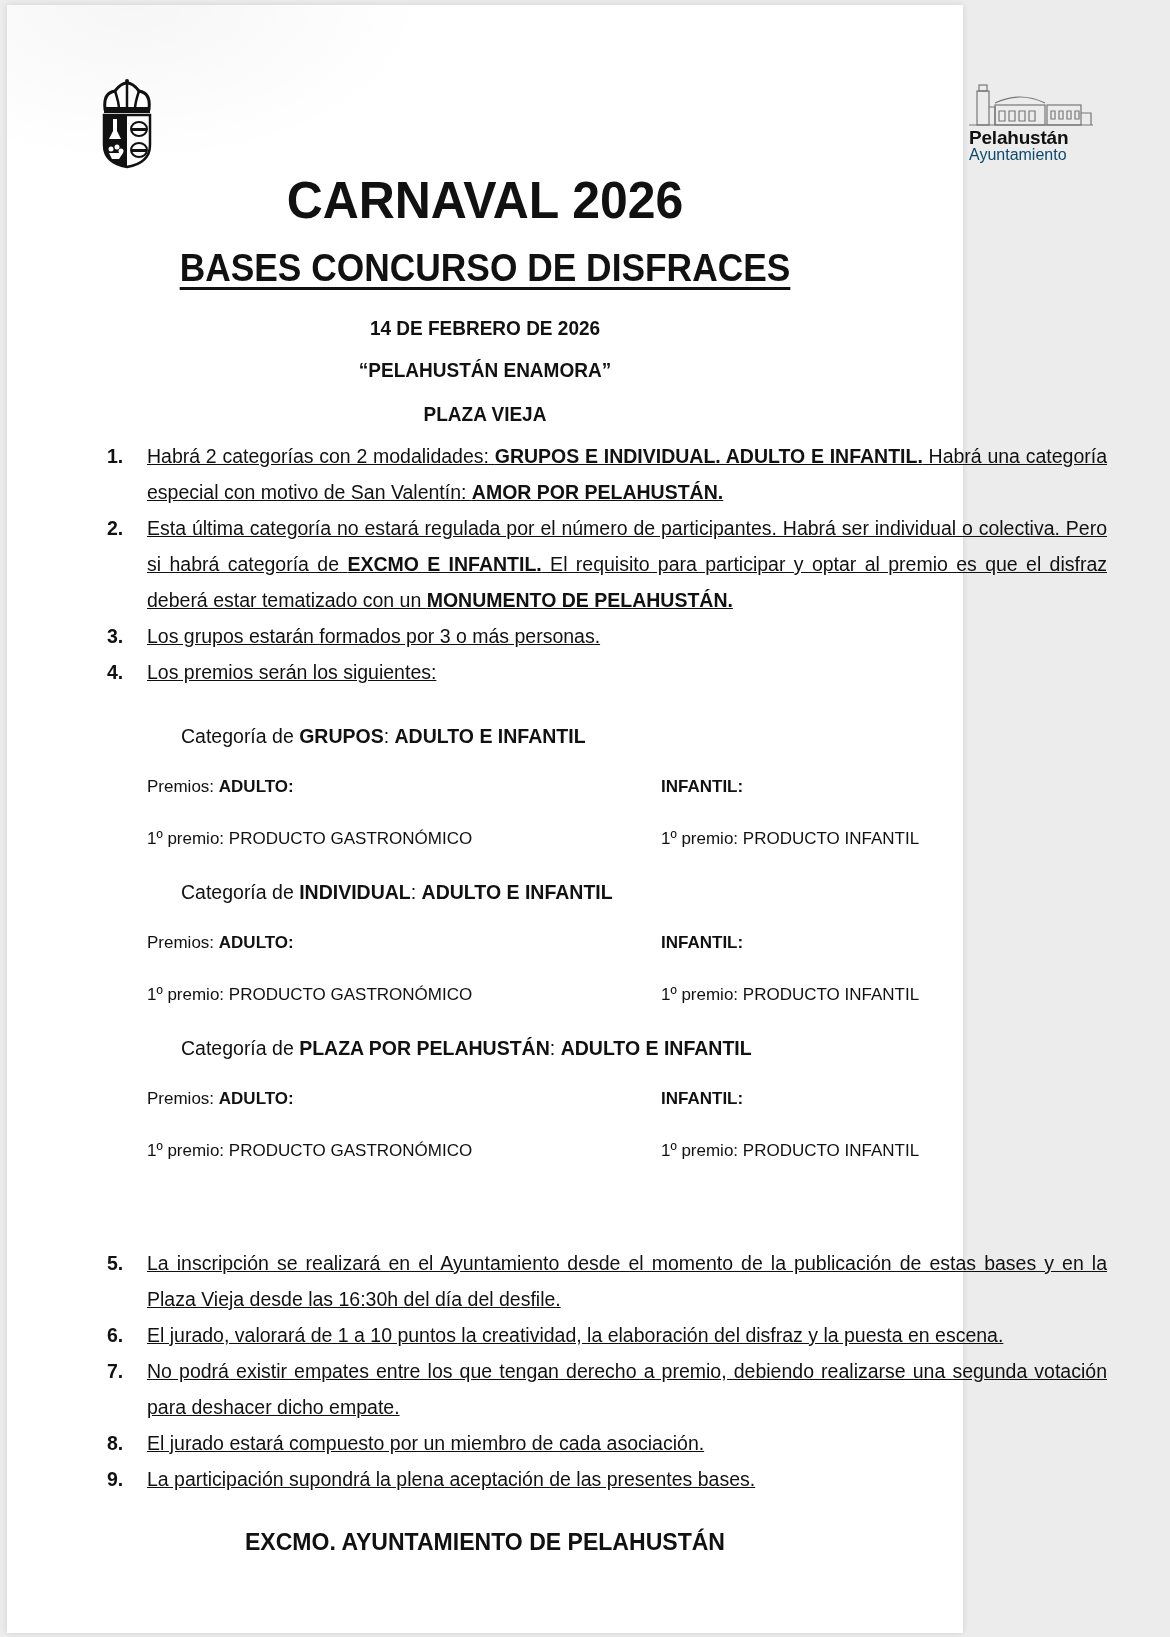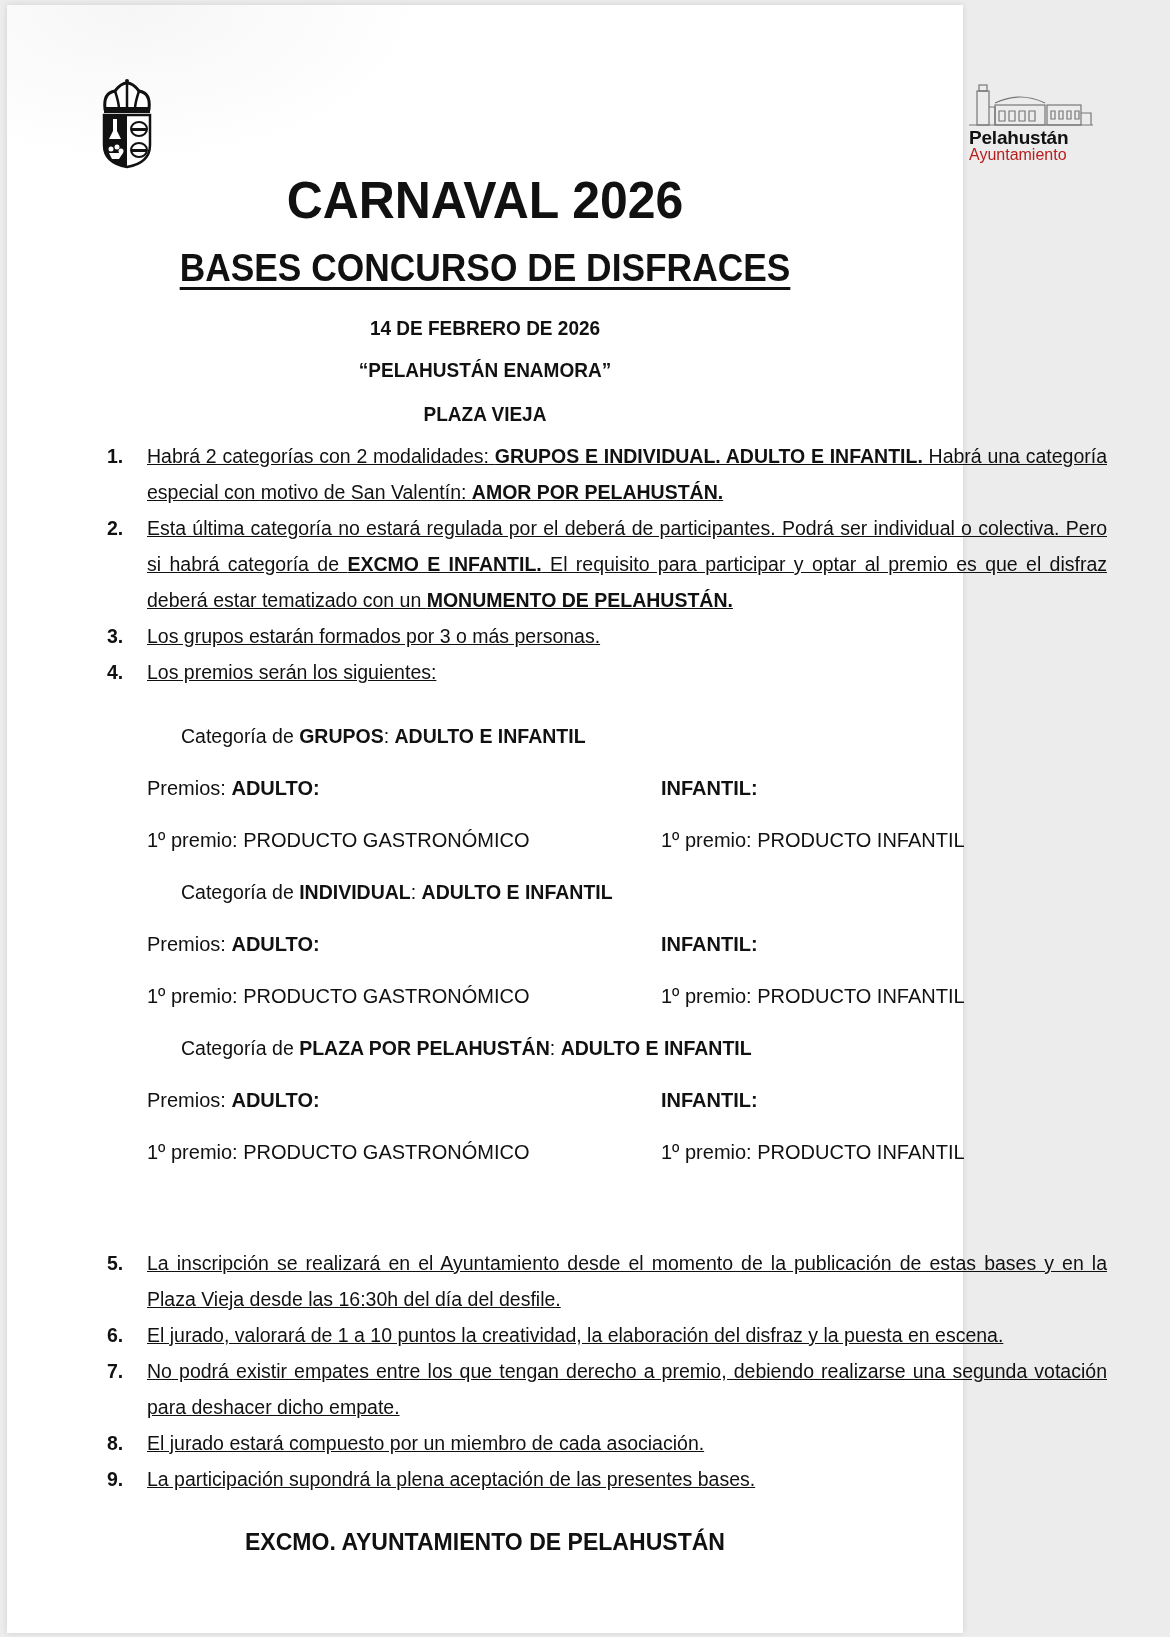--- a/index.html
+++ b/index.html
@@ -16,21 +16,21 @@
       box-shadow: 0 0 6px rgba(0,0,0,0.12);
     }
     .page::before {
       content: ""; position: absolute; left: 0; top: 0; width: 420px; height: 160px;
       background: radial-gradient(ellipse at 30% 0%, rgba(0,0,0,0.035), rgba(0,0,0,0) 70%);
     }
     .crest { position: absolute; left: 90px; top: 74px; width: 60px; height: 90px; }
     .muni-logo { position: absolute; left: 958px; top: 78px; width: 130px; height: 85px; }
     .muni-logo svg { display: block; }
     .muni-name { position: absolute; left: 962px; top: 122px; font-weight: 700; font-size: 19px; letter-spacing: -0.2px; color: #111; white-space: nowrap; }
-    .muni-sub { position: absolute; left: 962px; top: 141px; font-size: 16px; color: #b91c1c; white-space: nowrap; }
+    .muni-sub { position: absolute; left: 962px; top: 141px; font-size: 16px; color: #0c4a6e; white-space: nowrap; }
 
     .title {
       position: absolute; left: 0; right: 0; top: 165px; text-align: center;
       font-weight: 700; font-size: 52px; letter-spacing: 0px; transform: scaleX(0.96);
     }
     .subtitle {
       position: absolute; left: 0; right: 0; top: 242px; text-align: center;
       font-weight: 700; font-size: 38px; text-decoration: underline; text-underline-offset: 6px; text-decoration-thickness: 3px;
       transform: scaleX(0.93);
     }
@@ -39,21 +39,21 @@
     .motto { top: 354px; }
     .place { top: 398px; }
 
     .rules { position: absolute; left: 100px; width: 1000px; font-size: 19.5px; line-height: 36px; }
     .rule { position: absolute; left: 0; width: 1000px; }
     .rule .num { position: absolute; left: 0; font-weight: 700; }
     .rule .txt { position: absolute; left: 40px; width: 960px; text-align: justify; text-decoration: underline; }
     .rule .txt b { font-weight: 700; }
 
     .cat { position: absolute; left: 174px; font-size: 19.5px; }
-    .prize { position: absolute; font-size: 20px; white-space: nowrap; }
+    .prize { position: absolute; font-size: 17px; white-space: nowrap; }
     .col-a { left: 140px; }
     .col-b { left: 626px; margin-left: 28px; }
     b { font-weight: 700; }
 
     .footer {
       position: absolute; left: 0; right: 0; top: 1523px; text-align: center;
       font-weight: 700; font-size: 24px; transform: scaleX(0.96);
     }
   </style>
 </head>
@@ -110,21 +110,21 @@
   <div class="info-line motto">“PELAHUSTÁN ENAMORA”</div>
   <div class="info-line place">PLAZA VIEJA</div>
 
   <div class="rules" style="top: 0px; left: 100px;">
     <div class="rule" style="top:433px">
       <span class="num">1.</span>
       <span class="txt"><span>Habrá 2 categorías con 2 modalidades: </span><b>GRUPOS E INDIVIDUAL. ADULTO E INFANTIL.</b><span> Habrá una categoría especial con motivo de San Valentín: </span><b>AMOR POR PELAHUSTÁN.</b></span>
     </div>
     <div class="rule" style="top:505px">
       <span class="num">2.</span>
-      <span class="txt"><span>Esta última categoría no estará regulada por el deberá de participantes. Podrá ser individual o colectiva. Pero si habrá categoría de </span><b>EXCMO E INFANTIL.</b><span> El requisito para participar y optar al premio es que el disfraz deberá estar tematizado con un </span><b>MONUMENTO DE PELAHUSTÁN.</b></span>
+      <span class="txt"><span>Esta última categoría no estará regulada por el número de participantes. Habrá ser individual o colectiva. Pero si habrá categoría de </span><b>EXCMO E INFANTIL.</b><span> El requisito para participar y optar al premio es que el disfraz deberá estar tematizado con un </span><b>MONUMENTO DE PELAHUSTÁN.</b></span>
     </div>
     <div class="rule" style="top:613px">
       <span class="num">3.</span>
       <span class="txt"><span>Los grupos estarán formados por 3 o más personas.</span></span>
     </div>
     <div class="rule" style="top:649px">
       <span class="num">4.</span>
       <span class="txt"><span>Los premios serán los siguientes:</span></span>
     </div>
   </div>

